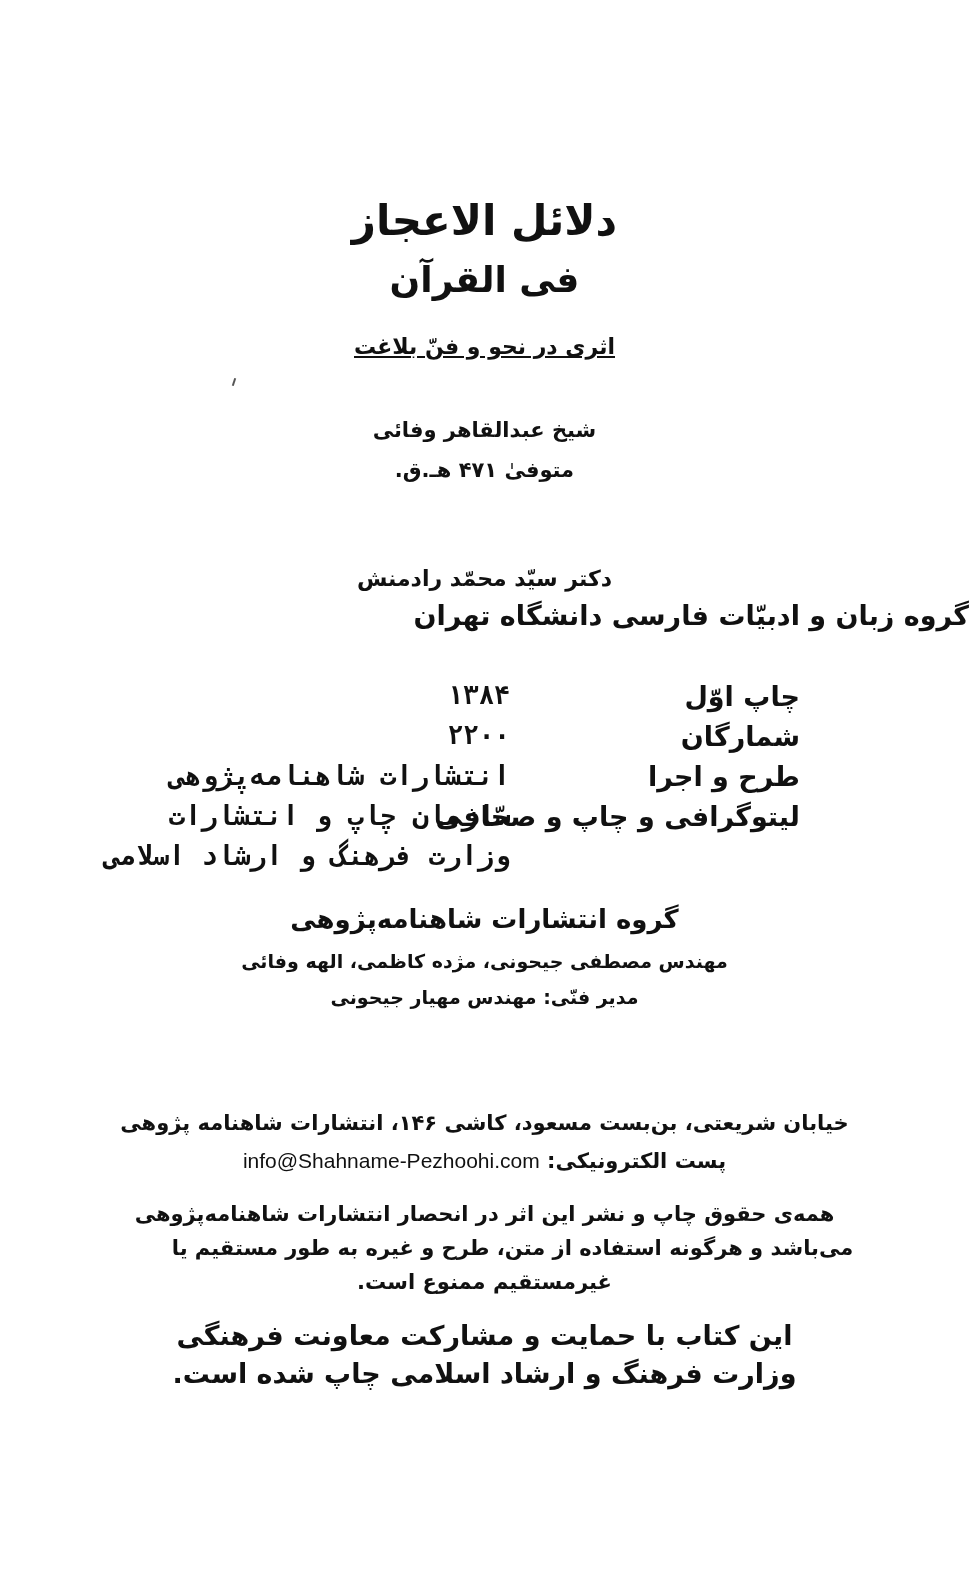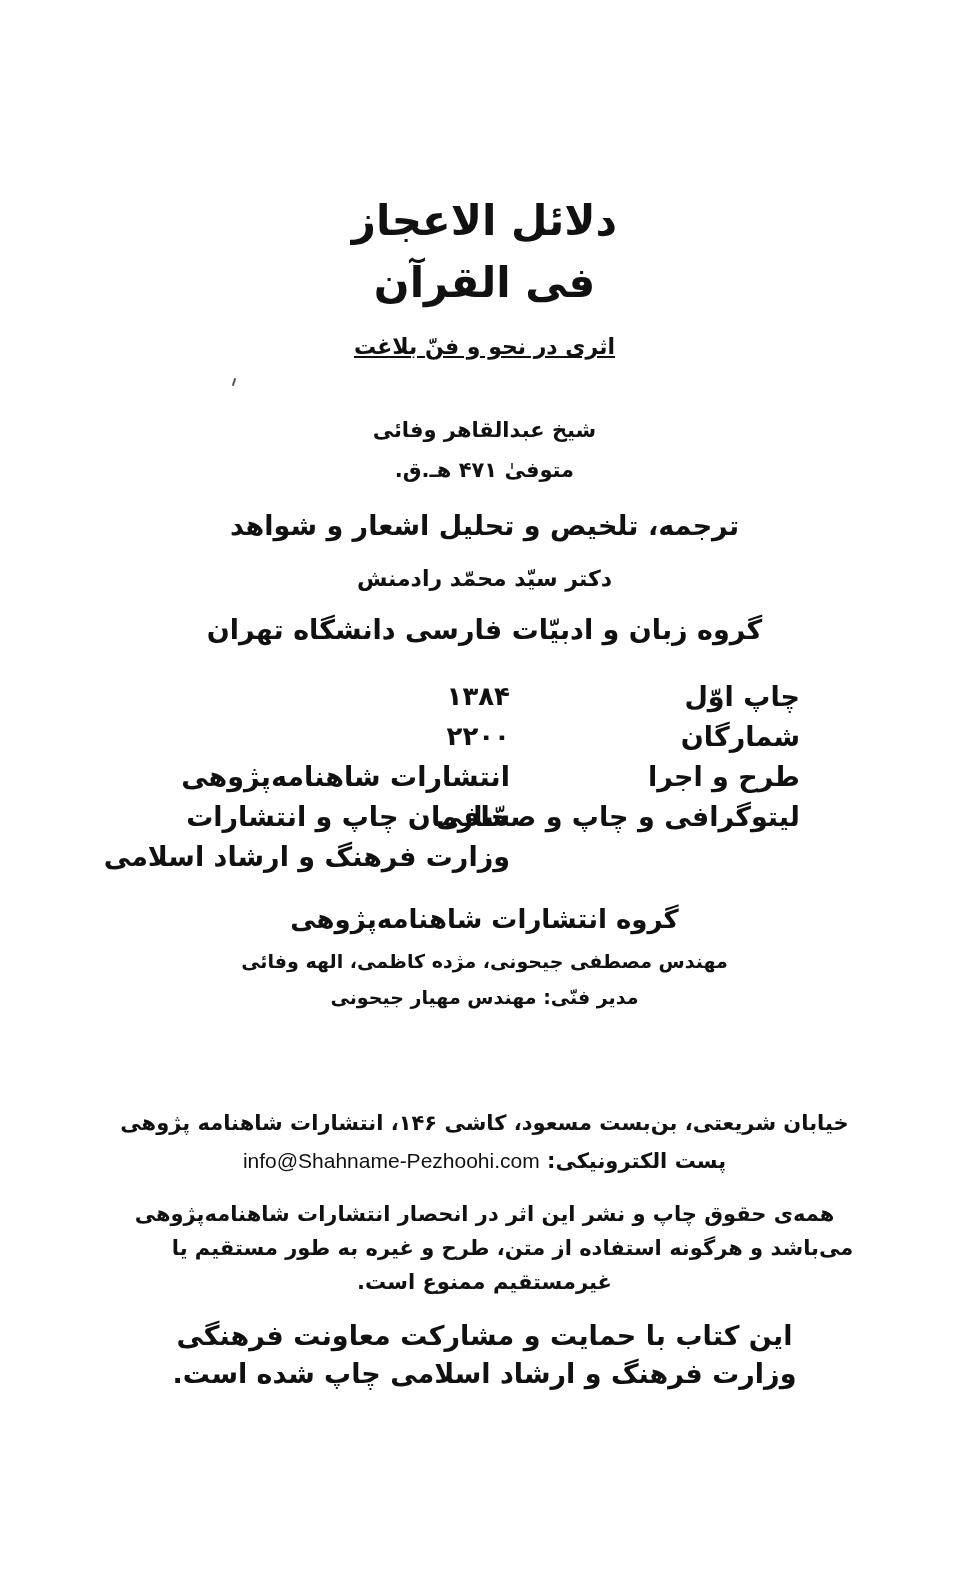--- a/index.html
+++ b/index.html
@@ -24,27 +24,27 @@
       position: absolute;
       left: 0;
       width: 969px;
       text-align: center;
       direction: rtl;
       font-weight: bold;
       white-space: nowrap;
       line-height: 1;
     }
     .title-1 { top: 200px; font-size: 42px; }
-    .title-2 { top: 262px; font-size: 42px; }
+    .title-2 { top: 262px; font-size: 36px; }
     .subtitle { top: 336px; font-size: 22px; text-decoration: underline; }
     .author { top: 420px; font-size: 21px; }
     .died { top: 460px; font-size: 21px; }
     .translation { top: 512px; font-size: 27px; }
     .translator { top: 568px; font-size: 22px; }
-    .dept { top: 616px; font-size: 27px; }
+    .dept { top: 602px; font-size: 27px; text-align: right; }
 
     .info-table {
       position: absolute;
       top: 676px;
       left: 100px;
       width: 700px;
       direction: rtl;
       font-weight: bold;
       font-size: 27px;
     }
@@ -56,20 +56,21 @@
     }
     .info-label {
       width: 290px;
       text-align: right;
       white-space: nowrap;
       padding-right: 0;
     }
     .info-value {
       text-align: right;
       white-space: nowrap;
+      font-family: Liberation Mono, monospace;
     }
     .info-value.num {
       font-size: 26px;
     }
 
     .group-title { top: 906px; font-size: 26px; }
     .group-members { top: 952px; font-size: 19px; }
     .tech-manager { top: 988px; font-size: 19px; }
     .addr-label { top: 1040px; font-size: 21px; }
     .addr-1 { top: 1076px; font-size: 21px; }
@@ -105,21 +106,20 @@
 
   <div class="line title-1">دلائل الاعجاز</div>
   <div class="line title-2">فی القرآن</div>
   <div class="line subtitle">اثری در نحو و فنّ بلاغت</div>
 
   <div class="stray-mark"></div>
 
   <div class="line author">شیخ عبدالقاهر وفائی</div>
   <div class="line died">متوفیٰ ۴۷۱ هـ.ق.</div>
 
-  <div class="line translation">ترجمه، تلخیص و تحلیل اشعار و شواهد</div>
   <div class="line translator">دکتر سیّد محمّد رادمنش</div>
   <div class="line dept">گروه زبان و ادبیّات فارسی دانشگاه تهران</div>
 
   <div class="info-table">
     <div class="info-row">
       <div class="info-label">چاپ اوّل</div>
       <div class="info-value num">۱۳۸۴</div>
     </div>
     <div class="info-row">
       <div class="info-label">شمارگان</div>

